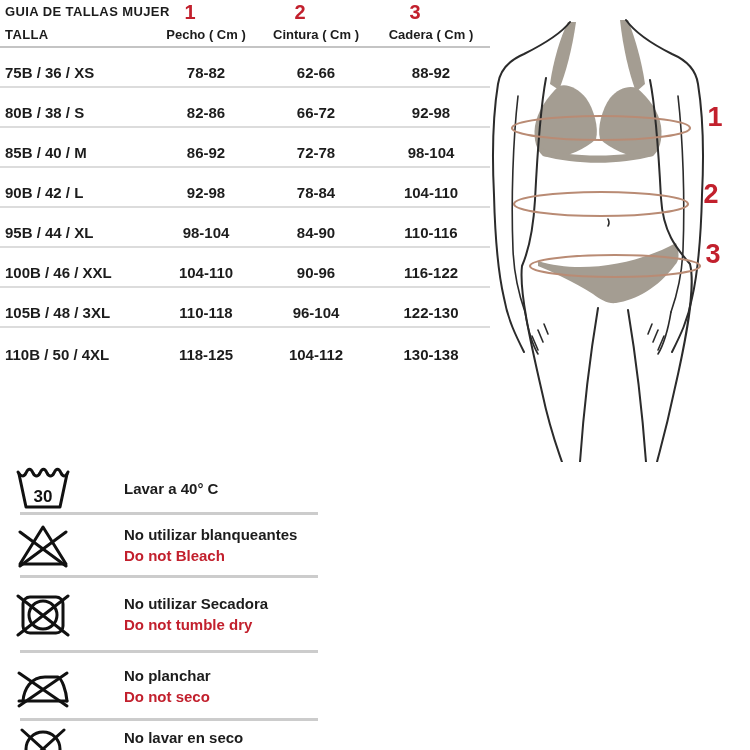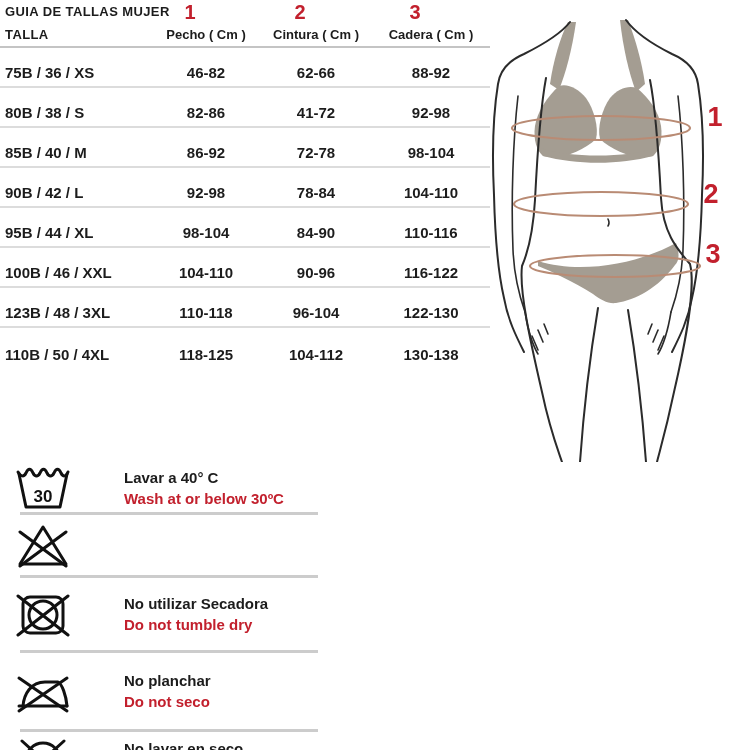--- a/index.html
+++ b/index.html
@@ -49,21 +49,21 @@
   .fig-num-1{left:700px;top:104px;}
   .fig-num-2{left:696px;top:181px;}
   .fig-num-3{left:698px;top:241px;}
 
   
   .care{position:absolute;left:0;top:464px;width:340px;}
   .care-row{display:flex;align-items:center;margin-left:14px;width:306px;}
   .care-row-1{height:48px;}
   .care-row-2{height:60px;}
   .care-row-3{height:72px;}
-  .care-row-4{height:76px;}
+  .care-row-4{height:65px;}
   .care-row-5{height:53px;}
   .care-sep{height:3px;background:var(--care-sep);margin-left:20px;width:298px;}
   .care-icon{width:58px;height:46px;flex:0 0 58px;}
   .care-icon svg{display:block;}
   .ci{fill:none;stroke:#111;stroke-width:3;stroke-linecap:round;stroke-linejoin:round;}
   .ci-text{font-family:"Liberation Sans",sans-serif;font-size:17px;font-weight:700;
     fill:#111;stroke:none;}
   .care-text{margin-left:52px;}
   .care-es{font-size:15px;font-weight:700;line-height:21px;color:var(--ink);white-space:nowrap;}
   .care-en{font-size:15px;font-weight:700;line-height:21px;color:var(--red);white-space:nowrap;}
@@ -89,28 +89,28 @@
       </div>
       <div class="th-col">
         <div class="col-num">3</div>
         <div class="col-label">Cadera ( Cm )</div>
       </div>
     </div>
 
     <div class="tbody">
       <div class="trow">
         <div class="cell-talla">75B / 36 / XS</div>
-        <div class="cell-val">46-82</div>
+        <div class="cell-val">78-82</div>
         <div class="cell-val">62-66</div>
         <div class="cell-val">88-92</div>
       </div>
       <div class="trow">
         <div class="cell-talla">80B / 38 / S</div>
         <div class="cell-val">82-86</div>
-        <div class="cell-val">41-72</div>
+        <div class="cell-val">66-72</div>
         <div class="cell-val">92-98</div>
       </div>
       <div class="trow">
         <div class="cell-talla">85B / 40 / M</div>
         <div class="cell-val">86-92</div>
         <div class="cell-val">72-78</div>
         <div class="cell-val">98-104</div>
       </div>
       <div class="trow">
         <div class="cell-talla">90B / 42 / L</div>
@@ -124,21 +124,21 @@
         <div class="cell-val">84-90</div>
         <div class="cell-val">110-116</div>
       </div>
       <div class="trow">
         <div class="cell-talla">100B / 46 / XXL</div>
         <div class="cell-val">104-110</div>
         <div class="cell-val">90-96</div>
         <div class="cell-val">116-122</div>
       </div>
       <div class="trow">
-        <div class="cell-talla">123B / 48 / 3XL</div>
+        <div class="cell-talla">105B / 48 / 3XL</div>
         <div class="cell-val">110-118</div>
         <div class="cell-val">96-104</div>
         <div class="cell-val">122-130</div>
       </div>
       <div class="trow">
         <div class="cell-talla">110B / 50 / 4XL</div>
         <div class="cell-val">118-125</div>
         <div class="cell-val">104-112</div>
         <div class="cell-val">130-138</div>
       </div>
@@ -193,32 +193,35 @@
     <div class="care-row care-row-1">
       <div class="care-icon">
         <svg width="58" height="46" viewBox="0 0 56 46">
           <path class="ci" d="M3,7 C6,12 9,12 11,8 C13,3 16,3 18,8 C20,12 23,12 25,8 C27,3 30,3 32,8 C34,12 37,12 39,8 C41,3 44,3 46,8 C48,12 51,12 53,7"></path>
           <path class="ci" d="M4,9 L11,42 L45,42 L52,9"></path>
           <text class="ci-text" x="28" y="37" text-anchor="middle">30</text>
         </svg>
       </div>
       <div class="care-text">
         <div class="care-es">Lavar a 40° C</div>
-        <div class="care-en">Wash at or below 30ºC</div>
       </div>
     </div>
     <div class="care-sep"></div>
 
     <div class="care-row care-row-2">
       <div class="care-icon">
         <svg width="58" height="46" viewBox="0 0 56 46">
           <path class="ci" d="M28,5 L5,42 L51,42 Z"></path>
           <path class="ci" d="M5,10 L51,44"></path>
           <path class="ci" d="M51,10 L5,44"></path>
         </svg>
+      </div>
+      <div class="care-text">
+        <div class="care-es">No utilizar blanqueantes</div>
+        <div class="care-en">Do not Bleach</div>
       </div>
     </div>
     <div class="care-sep"></div>
 
     <div class="care-row care-row-3">
       <div class="care-icon">
         <svg width="58" height="46" viewBox="0 0 56 46">
           <rect class="ci" x="8" y="6" width="40" height="36" rx="7"></rect>
           <circle class="ci" cx="28" cy="24" r="14"></circle>
           <path class="ci" d="M3,5 L53,44"></path>

